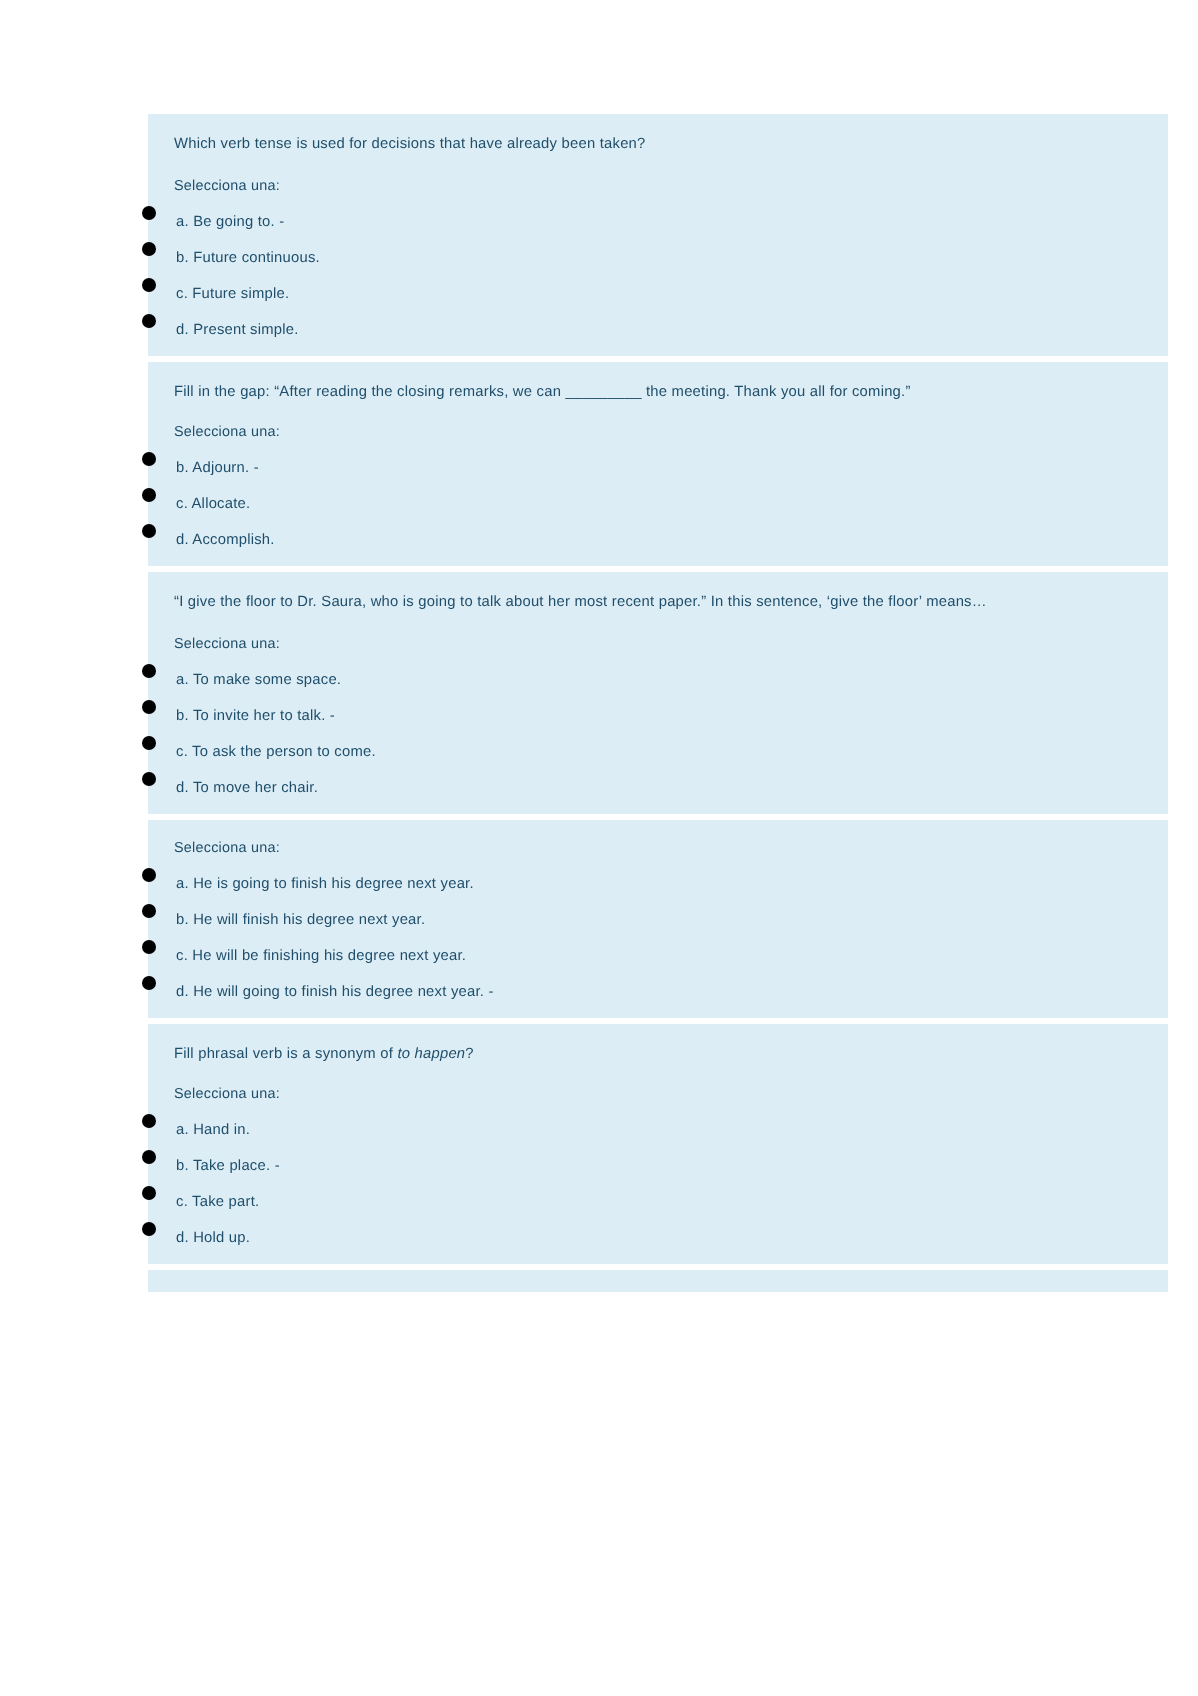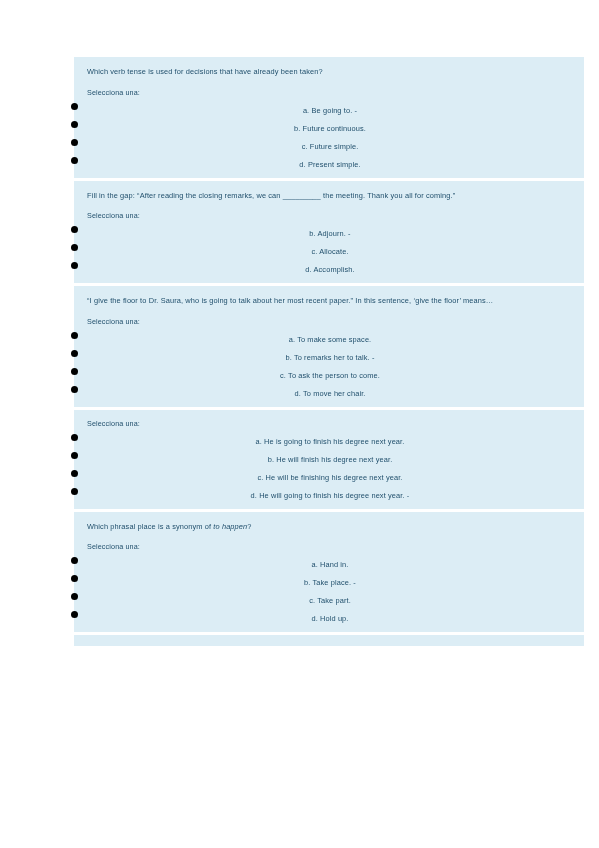--- a/index.html
+++ b/index.html
@@ -75,21 +75,20 @@
     padding: 0;
   }
 
   .option {
     position: relative;
     color: #1f4e6b;
     font-size: 7.4px;
     line-height: 10px;
     letter-spacing: 0.12px;
     padding: 4px 0 4px 2px;
-    text-align: center;
   }
 
   
   .option .bullet {
     position: absolute;
     left: -15px;
     top: 1px;
     width: 7px;
     height: 7px;
     border-radius: 50%;
@@ -127,38 +126,38 @@
           <li class="option"><span class="bullet"></span><span>c. Allocate.</span></li>
           <li class="option"><span class="bullet"></span><span>d. Accomplish.</span></li>
         </ul>
       </div>
       <div class="question-block">
         <div class="gutter"></div>
         <p class="question-text">“I give the floor to Dr. Saura, who is going to talk about her most recent paper.” In this sentence, ‘give the floor’ means…</p>
         <p class="select-label">Selecciona una:</p>
         <ul class="options">
           <li class="option"><span class="bullet"></span><span>a. To make some space.</span></li>
-          <li class="option"><span class="bullet"></span><span>b. To remarks her to talk. -</span></li>
+          <li class="option"><span class="bullet"></span><span>b. To invite her to talk. -</span></li>
           <li class="option"><span class="bullet"></span><span>c. To ask the person to come.</span></li>
           <li class="option"><span class="bullet"></span><span>d. To move her chair.</span></li>
         </ul>
       </div>
       <div class="question-block">
         <div class="gutter"></div>
         <p class="select-label">Selecciona una:</p>
         <ul class="options">
           <li class="option"><span class="bullet"></span><span>a. He is going to finish his degree next year.</span></li>
           <li class="option"><span class="bullet"></span><span>b. He will finish his degree next year.</span></li>
           <li class="option"><span class="bullet"></span><span>c. He will be finishing his degree next year.</span></li>
           <li class="option"><span class="bullet"></span><span>d. He will going to finish his degree next year. -</span></li>
         </ul>
       </div>
       <div class="question-block">
         <div class="gutter"></div>
-        <p class="question-text"><span>Which phrasal place is a synonym of </span><em>to happen</em><span>?</span></p>
+        <p class="question-text"><span>Fill phrasal verb is a synonym of </span><em>to happen</em><span>?</span></p>
         <p class="select-label">Selecciona una:</p>
         <ul class="options">
           <li class="option"><span class="bullet"></span><span>a. Hand in.</span></li>
           <li class="option"><span class="bullet"></span><span>b. Take place. -</span></li>
           <li class="option"><span class="bullet"></span><span>c. Take part.</span></li>
           <li class="option"><span class="bullet"></span><span>d. Hold up.</span></li>
         </ul>
       </div>
       <div class="tail-strip"></div>
     </div>

